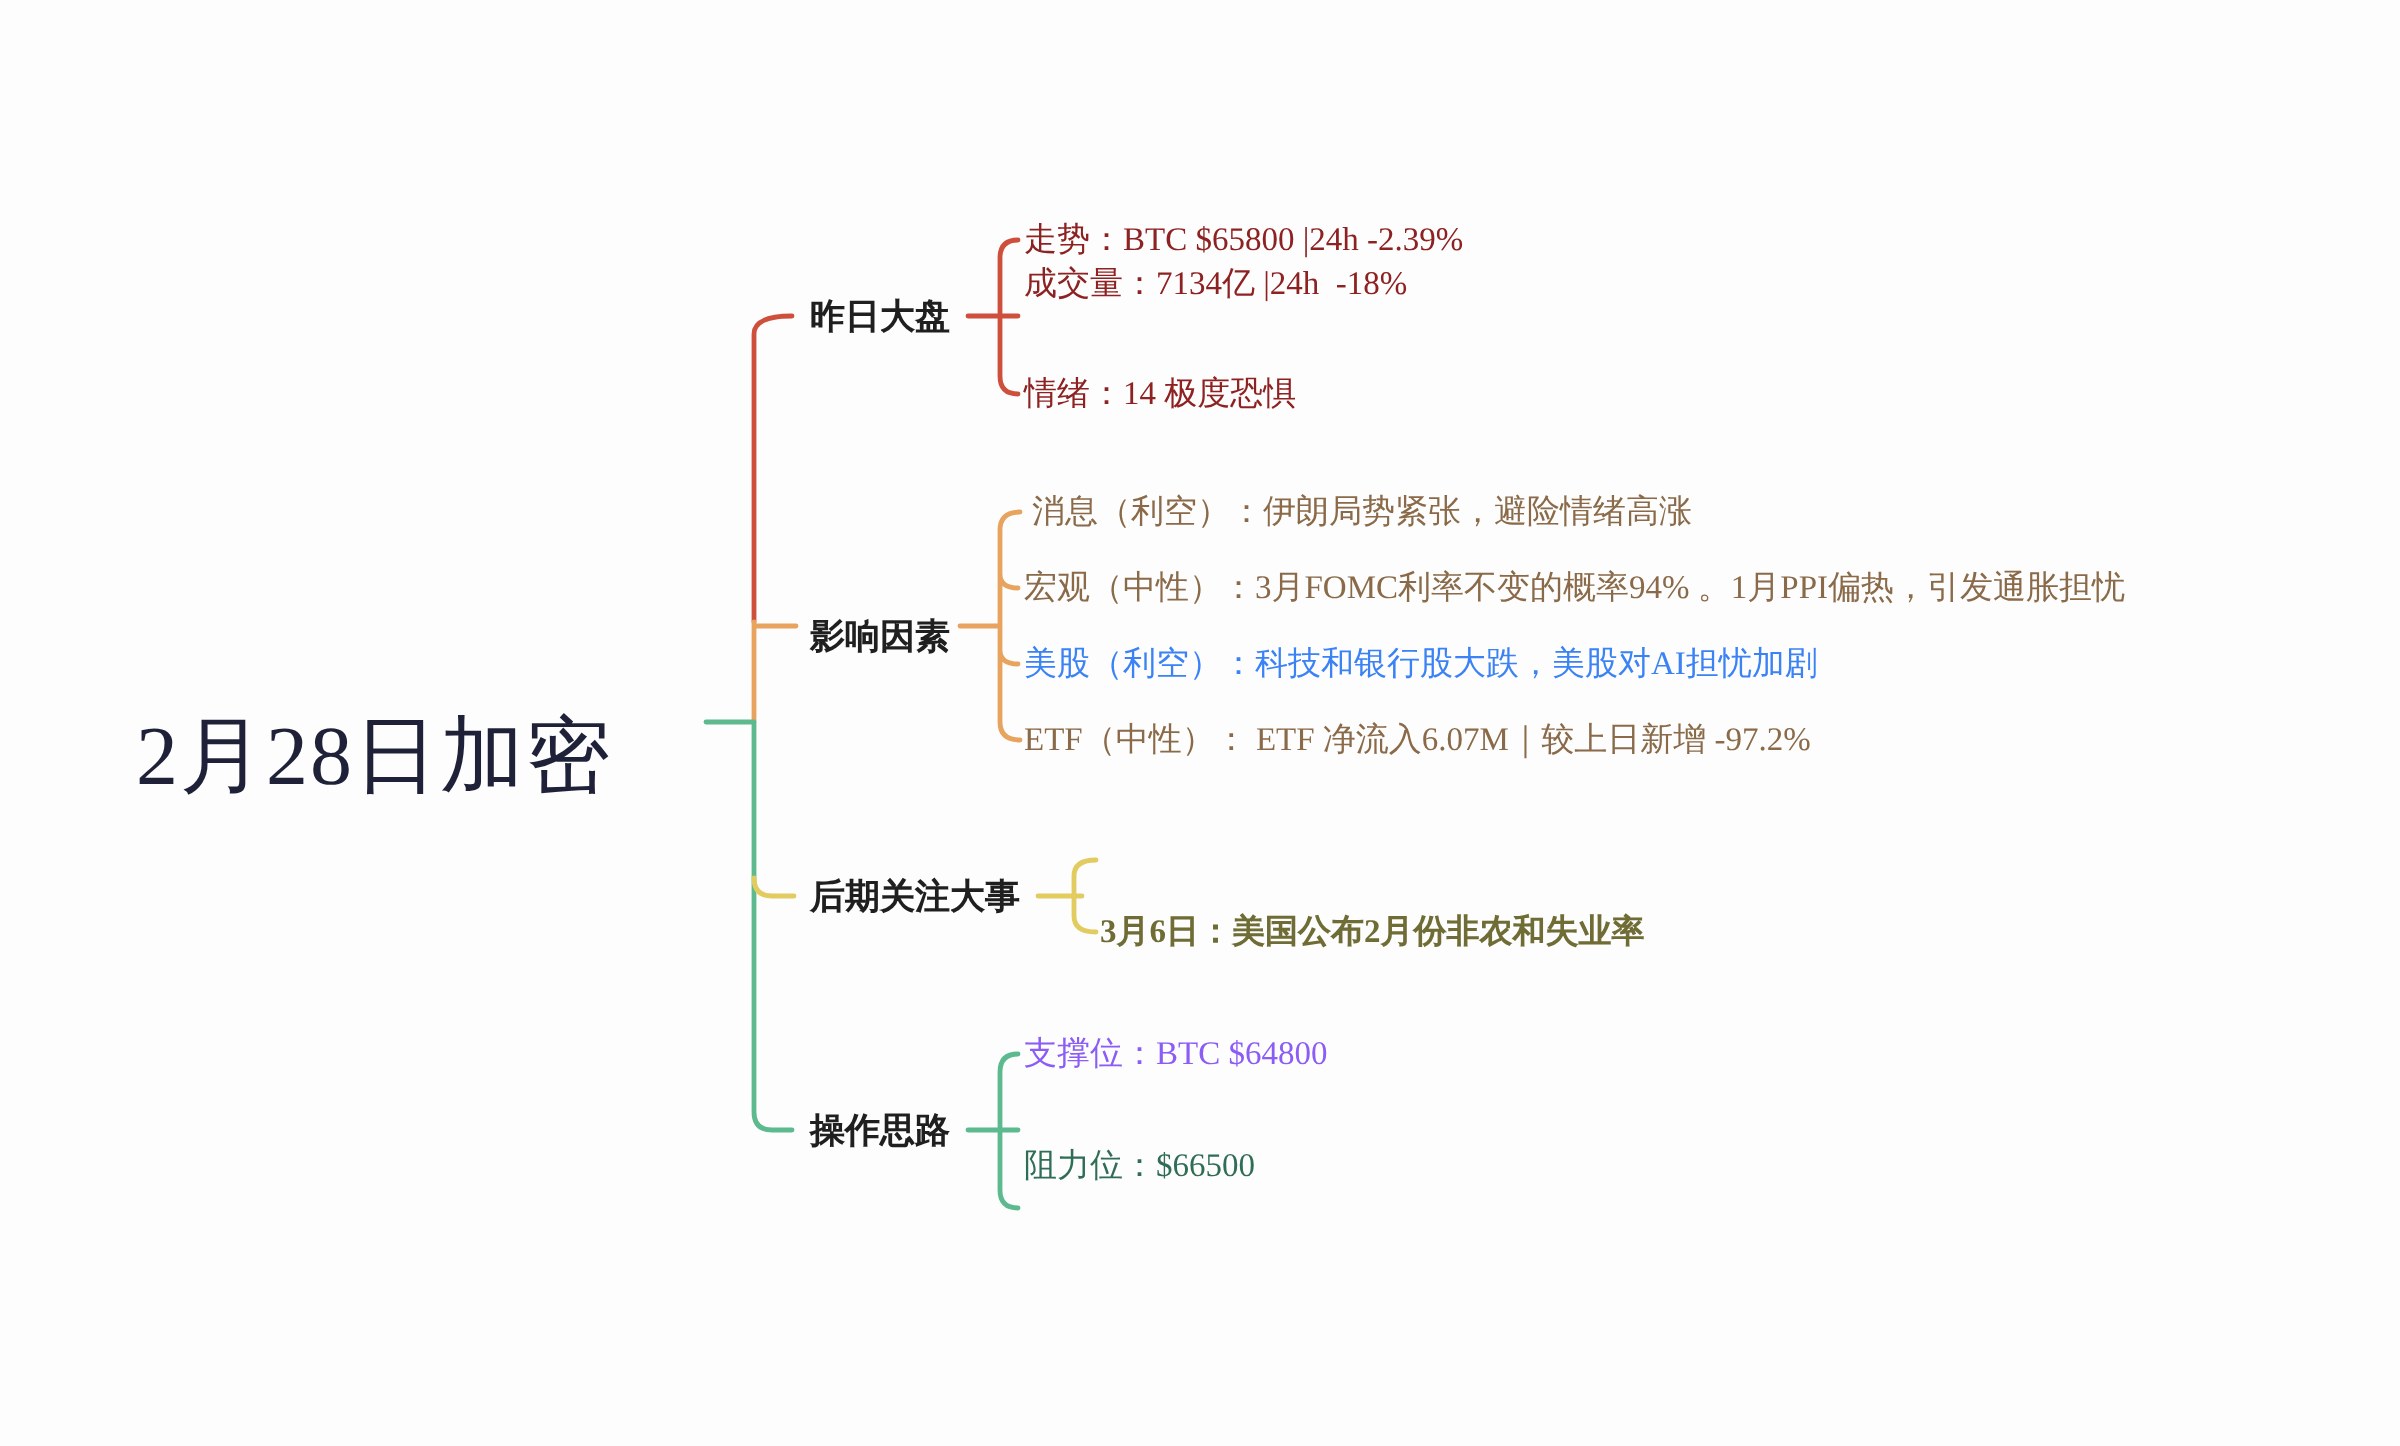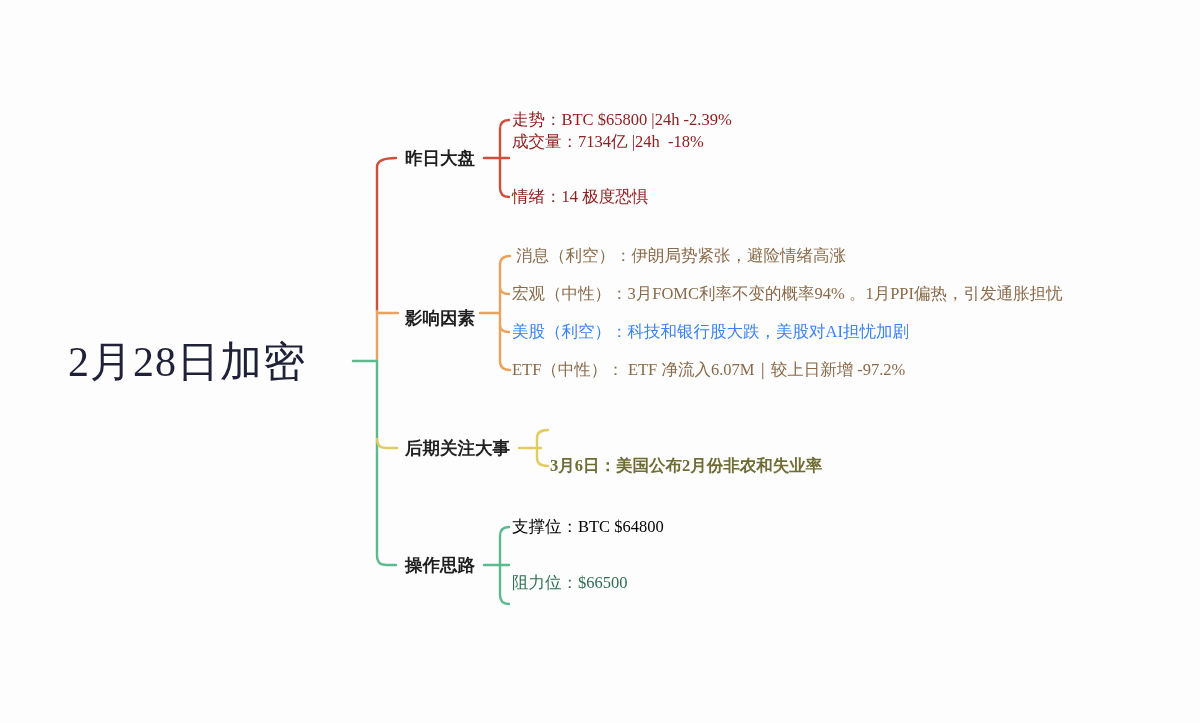--- a/index.html
+++ b/index.html
@@ -22,20 +22,21 @@
     stroke-linejoin: round;
   }
   .root-title {
     position: absolute;
     transform: translateY(-50%);
     font-family: "Liberation Serif", "DejaVu Serif", serif;
     font-size: 42px;
     font-weight: 500;
     letter-spacing: 1px;
     white-space: pre;
+    margin-top: 16px;
   }
   .branch-label {
     position: absolute;
     transform: translateY(-50%);
     font-family: "Liberation Sans", "DejaVu Sans", sans-serif;
     font-size: 17.5px;
     font-weight: 700;
     white-space: pre;
   }
   .child-item {
@@ -74,16 +75,16 @@
   <div class="branch-label" style="left: 405px; top: 318px; color: rgb(31, 31, 31); font-family: Liberation Serif, serif;">影响因素</div>
   <div class="child-item" style="left: 516px; top: 256px; color: rgb(138, 106, 73);">消息（利空）：伊朗局势紧张，避险情绪高涨</div>
   <div class="child-item" style="left: 512px; top: 294px; color: rgb(138, 106, 73);">宏观（中性）：3月FOMC利率不变的概率94% 。1月PPI偏热，引发通胀担忧</div>
   <div class="child-item" style="left: 512px; top: 332px; color: #3b82f6; text-align: center;">美股（利空）：科技和银行股大跌，美股对AI担忧加剧</div>
   <div class="child-item" style="left: 512px; top: 370px; color: rgb(138, 106, 73);">ETF（中性）： ETF 净流入6.07M｜较上日新增 -97.2%</div>
 
   <div class="branch-label" style="left: 405px; top: 448px; color: rgb(31, 31, 31);">后期关注大事</div>
   <div class="child-item" style="left: 550px; top: 466px; color: rgb(111, 108, 53); font-weight: bold;">3月6日：美国公布2月份非农和失业率</div>
 
   <div class="branch-label" style="left: 405px; top: 565px; color: rgb(31, 31, 31);">操作思路</div>
-  <div class="child-item" style="left: 512px; top: 527px; color: #000000;">支撑位：BTC $64800</div>
+  <div class="child-item" style="left: 512px; top: 527px; color: #8b5cf6;">支撑位：BTC $64800</div>
   <div class="child-item" style="left: 512px; top: 557px; color: rgb(47, 110, 84); margin-top: 26px;">阻力位：$66500</div>
 
 </div>
 
 </body></html>

